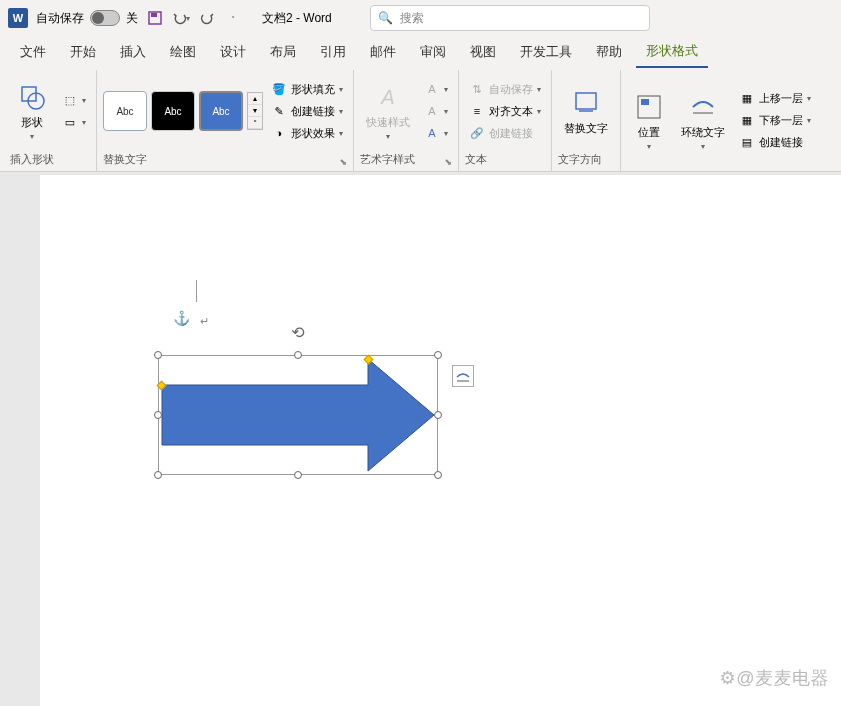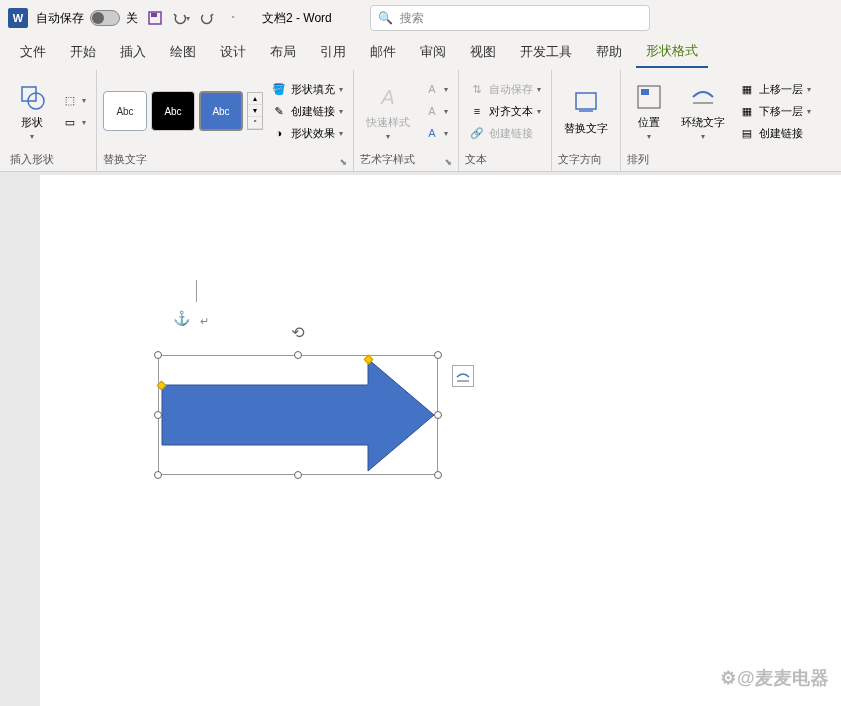--- a/index.html
+++ b/index.html
@@ -54,21 +54,21 @@
 
 .shape-container { position: absolute; left: 118px; top: 180px; width: 280px; height: 120px; }
 .selection-box { position: absolute; inset: 0; border: 1px solid #999; }
 .handle { position: absolute; width: 8px; height: 8px; background: #fff; border: 1px solid #666; border-radius: 50%; }
 .handle.yellow { background: #ffcc00; border-color: #cc9900; transform: rotate(45deg); border-radius: 0; width: 7px; height: 7px; }
 .rotate-handle { position: absolute; left: 50%; top: -32px; transform: translateX(-50%); font-size: 16px; color: #666; }
 
 .arrow-svg { position: absolute; left: 0; top: 0; }
 .layout-btn { position: absolute; left: 412px; top: 190px; width: 22px; height: 22px; border: 1px solid #aaa; background: #fff; display: flex; align-items: center; justify-content: center; cursor: pointer; font-size: 11px; }
 
-.watermark { position: absolute; right: 12px; bottom: 16px; font-size: 18px; color: #bbb; font-weight: 700; letter-spacing: 0.5px; }
+.watermark { position: absolute; right: 12px; bottom: 16px; font-size: 18px; color: #bbb; font-weight: 400; letter-spacing: 0.5px; }
 </style>
 </head>
 <body>
 
 <div class="titlebar">
   <div class="word-icon">W</div>
   <div class="autosave">
     <span>自动保存</span>
     <div class="toggle"></div>
     <span>关</span>
@@ -275,21 +275,20 @@
             <div class="icon">▦</div>
             <span>下移一层</span>
             <span class="dropdown-arrow">▾</span>
           </div>
         <div class="small-btn">
             <div class="icon">▤</div>
             <span>创建链接</span>
           </div>
       </div>
     </div>
-    <div class="group-label">排列</div>
   </div>
 
 </div>
 
 <div class="doc-area">
   <div class="cursor-line"></div>
   <div class="anchor-icon">⚓</div>
   <div class="para-mark">↵</div>
 
   <div class="shape-container">

